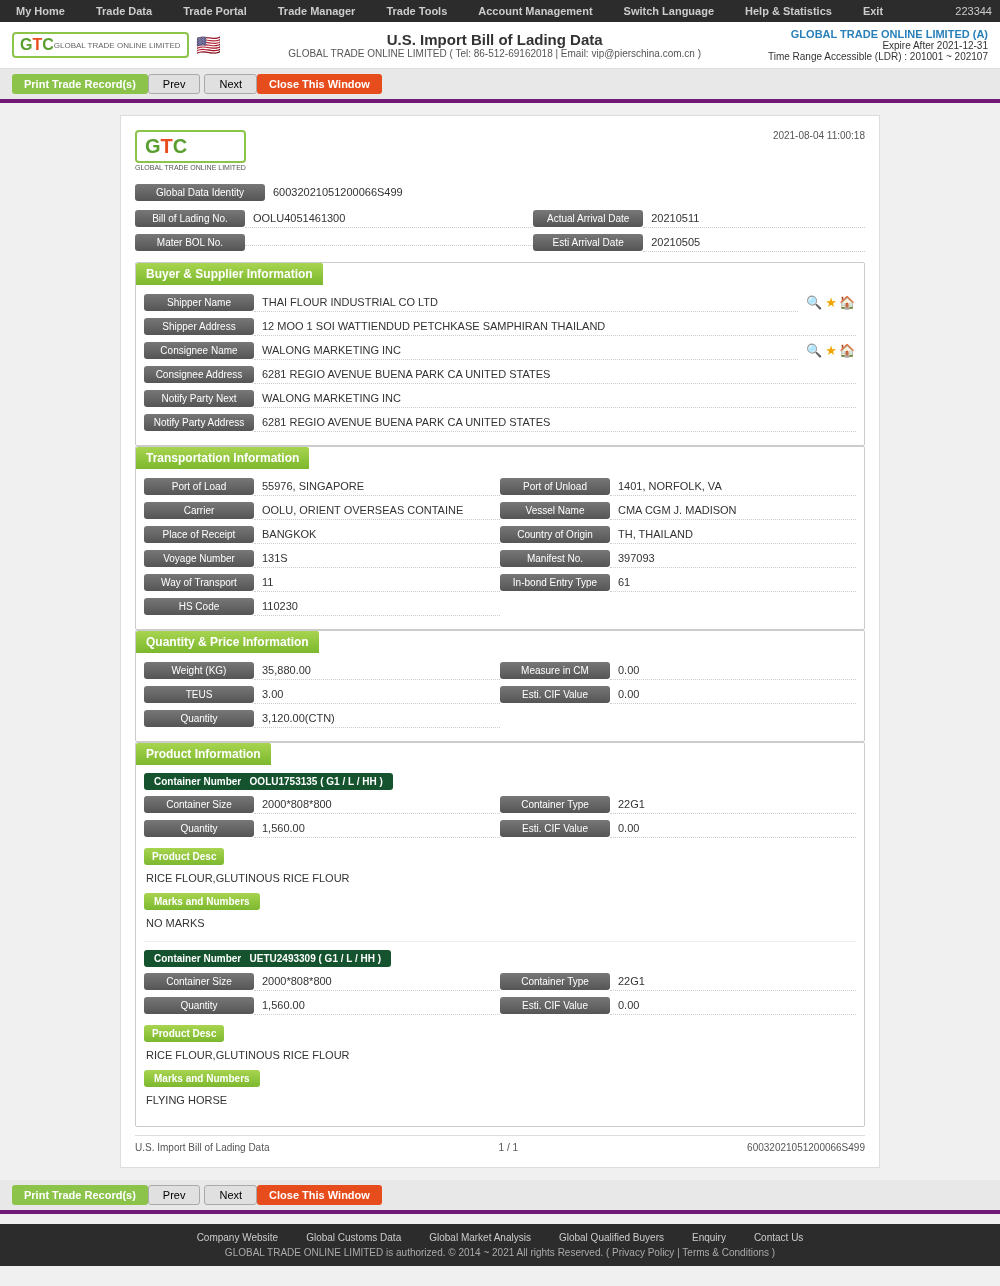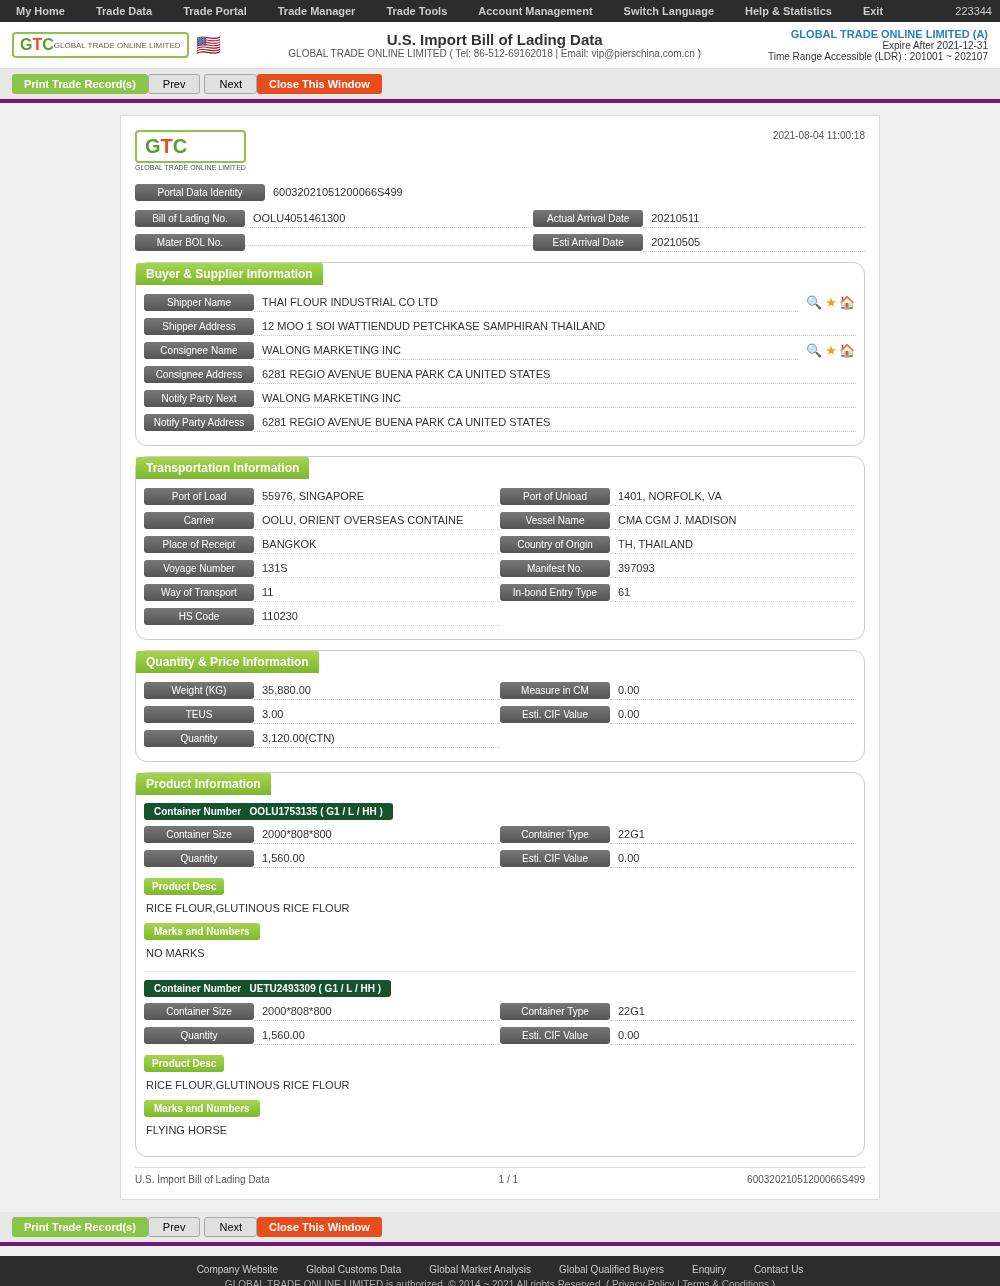--- a/index.html
+++ b/index.html
@@ -42,21 +42,21 @@
     .doc-logo { display: flex; flex-direction: column; }
     .doc-logo-box { border: 2px solid #8cc34a; border-radius: 4px; padding: 3px 8px; display: inline-block; }
     .doc-logo-text { font-size: 20px; font-weight: bold; }
     .doc-logo-text .g { color: #5a9e2f; }
     .doc-logo-text .t { color: #e74c1c; }
     .doc-logo-text .c { color: #5a9e2f; }
     .doc-logo-sub { font-size: 7px; color: #555; text-align: center; margin-top: 1px; }
     .doc-timestamp { font-size: 10px; color: #555; text-align: right; }
 
     
-    .section { border: 1px solid #ccc; margin-bottom: 10px; border-radius: 12px; }
+    .section { border: 1px solid #ccc; border-radius: 2px; }
     .section-header { background: linear-gradient(to bottom, #a8d44f, #7cb82f); color: #fff; padding: 4px 10px; font-size: 12px; font-weight: bold; display: inline-block; border-radius: 2px 2px 0 0; }
     .section-body { padding: 8px; }
     .field-label { background: linear-gradient(to bottom, #777, #555); color: #fff; padding: 3px 8px; border-radius: 3px; font-size: 10px; white-space: nowrap; min-width: 110px; text-align: center; }
     .field-value { padding: 3px 8px; font-size: 11px; flex: 1; border-bottom: 1px dotted #ccc; }
     .field-row { display: flex; margin-bottom: 5px; }
     .field-group { display: flex; align-items: center; flex: 1; }
 
     
     .bs-row { display: flex; align-items: center; margin-bottom: 5px; }
     .bs-icons { display: flex; gap: 3px; align-items: center; margin-left: 8px; }
@@ -142,21 +142,21 @@
         <span class="doc-logo-text">
           <span class="g">G</span><span class="t">T</span><span class="c">C</span>
         </span>
       </div>
       <div class="doc-logo-sub">GLOBAL TRADE ONLINE LIMITED</div>
     </div>
     <div class="doc-timestamp">2021-08-04 11:00:18</div>
   </div>
 
   <div class="global-identity-row">
-    <span class="identity-label">Portal Data Identity</span>
+    <span class="identity-label">Global Data Identity</span>
     <span class="identity-value">60032021051200066S499</span>
   </div>
 
   <div class="field-row">
     <div class="field-group" style="flex:1.2">
       <span class="field-label">Bill of Lading No.</span>
       <span class="field-value">OOLU4051461300</span>
     </div>
     <div class="field-group">
       <span class="field-label">Actual Arrival Date</span>

